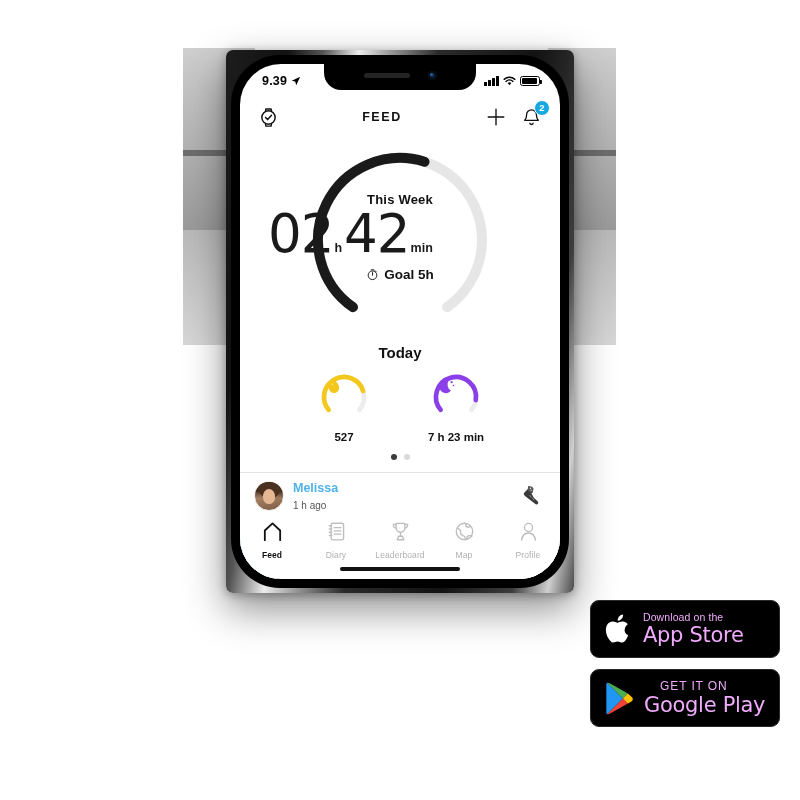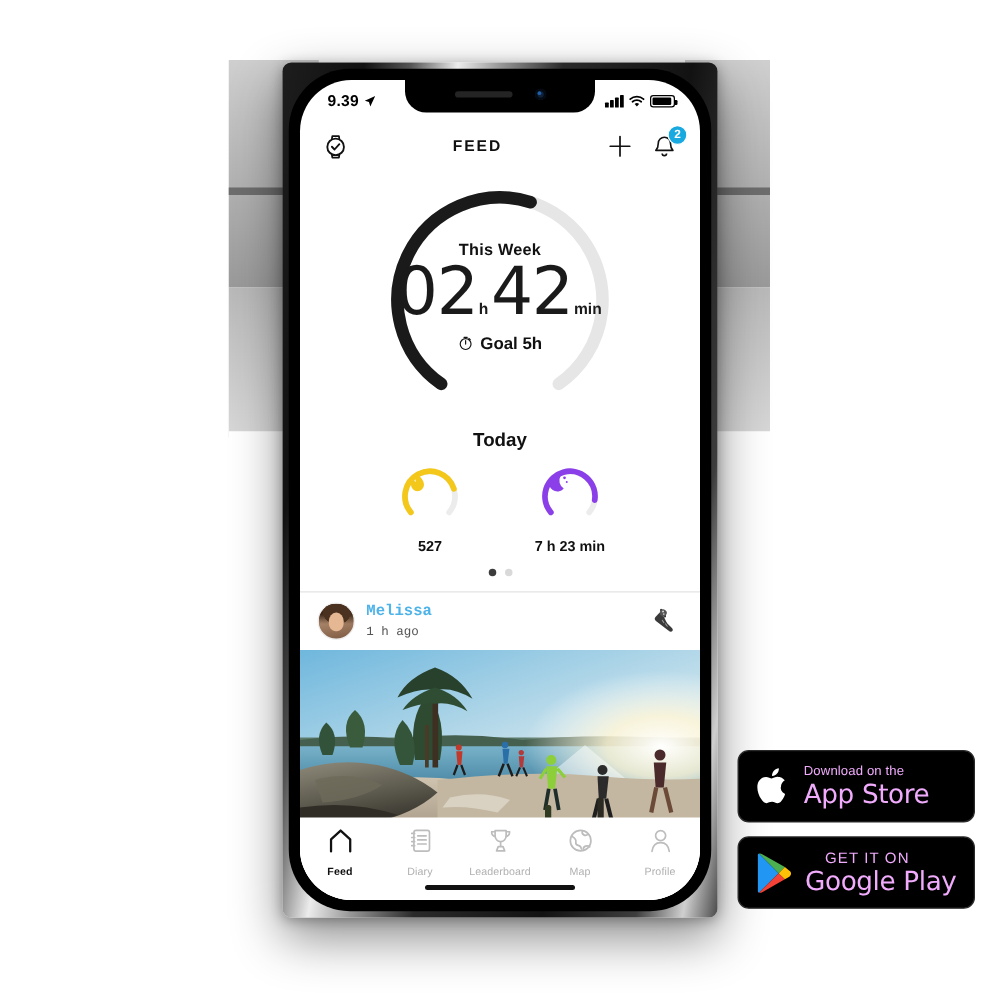--- a/index.html
+++ b/index.html
@@ -23,21 +23,21 @@
   .refl-right-top  { left:548px; top:48px;  width:68px;  height:182px; background:linear-gradient(180deg,#cfcfcf,#9a9a9a); }
   .refl-right-mid  { left:548px; top:150px; width:68px;  height:6px;  background:#6d6d6d; }
   .refl-right-bot  { left:548px; top:230px; width:68px;  height:120px; background:linear-gradient(180deg,#b9b9b9,#d8d8d8); }
   .refl-mask-l { position:absolute; left:183px; top:345px; width:74px; height:420px; background:#fff; }
   .refl-mask-r { position:absolute; left:546px; top:345px; width:72px; height:420px; background:#fff; }
 
   
   .phone {
     position: absolute;
     left: 226px; top: 50px;
-    width: 348px; height: 684px;
+    width: 348px; height: 543px;
     border-radius: 7px;
     background: linear-gradient(100deg,#1d1d1d 0%, #111 14%, #555 22%, #ececec 30%, #9a9a9a 37%, #2a2a2a 48%, #121212 70%, #3d3d3d 86%, #cfcfcf 94%, #4a4a4a 100%);
     padding: 5px;
     box-shadow: 0 16px 40px rgba(0,0,0,.45), 0 2px 10px rgba(0,0,0,.3);
   }
   .phone-inner {
     width: 100%; height: 100%;
     border-radius: 49px;
     background: #000;
     padding: 9px;
@@ -103,42 +103,42 @@
   .content { position:absolute; top:76px; left:0; right:0; bottom:0; background:#fff; }
 
   .ring-block { position:relative; width:100%; height:200px; }
   .ring-svg { position:absolute; left:50%; transform:translateX(-50%); top:0; }
   .ring-center {
     position:absolute; left:0; right:0; top:52px;
     text-align:center;
   }
   .tw-label { font-size:13px; font-weight:700; color:#111; letter-spacing:.2px;}
   .big-time {
-    display:flex; align-items:baseline; justify-content:center;
-    margin-top:0px; line-height:1;
+    display:flex; align-items:baseline; 
+    margin-top:0px; line-height:1;padding-left:28px;
   }
   .big-num { font-size:53px; font-weight:400; color:#1a1a1a; letter-spacing:-1px;
              font-family:"DejaVu Sans", sans-serif; }
   .unit { font-size:12.5px; font-weight:700; color:#1a1a1a; margin-left:1px; margin-right:2px;}
   .goal-row { display:flex; align-items:center; justify-content:center; gap:5px; margin-top:7px;}
   .goal-text { font-size:13.5px; font-weight:700; color:#111; }
 
   .today-label { text-align:center; font-size:15px; font-weight:700; color:#111; margin-top:4px;}
   .metrics { display:flex; justify-content:center; gap:40px; margin-top:10px; }
   .metric { width:72px; text-align:center; }
   .metric-val { font-size:11.5px; font-weight:700; color:#111; margin-top:4px; }
 
   .dots { display:flex; justify-content:center; gap:7px; margin-top:11px; }
   .dot { width:6px; height:6px; border-radius:50%; background:#d9d9d9; }
   .dot.active { background:#3c3c3c; }
 
   .divider { height:1px; background:#e3e3e3; margin-top:12px; }
 
   
-  .post-head { display:flex; align-items:center; padding:8px 14px 8px 14px;font-family:Liberation Mono, monospace; }
+  .post-head { display:flex; align-items:center; padding:8px 14px 8px 14px; }
   .avatar {
     width:30px; height:30px; border-radius:50%; overflow:hidden; flex:none;
     background:linear-gradient(170deg,#cfa98b,#7d5a42);
     position:relative; border:1px solid #eee;
   }
   .avatar .hair{position:absolute;inset:0;background:radial-gradient(circle at 52% 18%, #4a3120 0 42%, transparent 43%),
                 linear-gradient(180deg,#3c2718 0 30%, transparent 58%);}
   .avatar .face{position:absolute;left:30%;top:26%;width:42%;height:52%;border-radius:50% 50% 45% 45%;background:#e6b793;}
   .post-meta { margin-left:9px; flex:1; }
   .post-user { font-size:12.5px; font-weight:700; color:#4EB3E8; line-height:1.25;}

